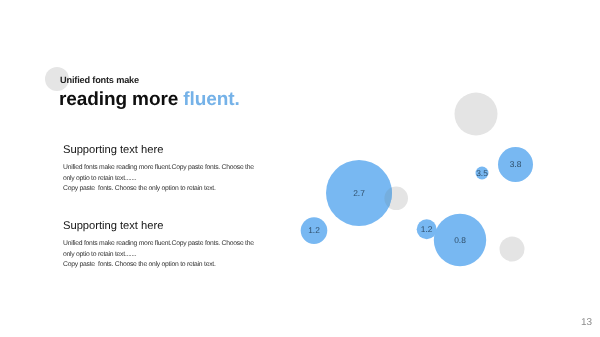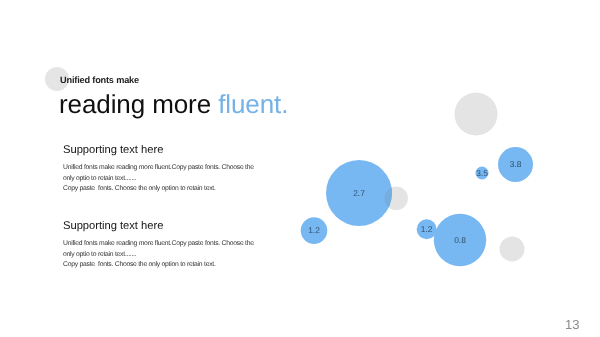--- a/index.html
+++ b/index.html
@@ -2,37 +2,37 @@
 <html style="--accent: #75b2e8;"><head>
 <meta charset="utf-8">
 <title>Slide</title>
 <style>
   html,body{margin:0;padding:0;}
   body{width:600px;height:337px;background:#ffffff;font-family:"Liberation Sans",sans-serif;-webkit-font-smoothing:antialiased;text-rendering:geometricPrecision;}
   #slide{position:relative;width:600px;height:337px;overflow:hidden;background:#fff;}
 
   .eyebrow-dot{position:absolute;left:45px;top:67px;width:24px;height:24px;border-radius:50%;background:#e5e5e5;}
   .eyebrow{position:absolute;left:60px;top:75px;font-size:9.2px;font-weight:bold;color:#222222;letter-spacing:-0.18px;}
-  .headline{position:absolute;left:59px;top:89px;font-size:26px;font-weight:normal;color:#0f0f0f;letter-spacing:-0.1px;text-align:right;}
+  .headline{position:absolute;left:59px;top:89px;font-size:19px;font-weight:bold;color:#0f0f0f;letter-spacing:-0.1px;text-align:right;}
   .headline .accent{color:var(--accent,#7fb8ec);}
 
   .sec{position:absolute;left:63px;}
   .sec h3{position:absolute;left:0;top:0;margin:0;font-size:11.2px;font-weight:normal;color:#141414;letter-spacing:-0.02px;line-height:11px;white-space:pre;}
   .sec p{position:absolute;left:0;margin:0;font-size:6.8px;letter-spacing:-0.26px;color:#333333;line-height:7px;white-space:pre;}
   .sec p.l1{top:18.6px;}
   .sec p.l2{top:29.6px;}
   .sec p.l3{top:39.7px;}
 
   .sec1{top:145px;}
   .sec2{top:221px;}
 
   #chart{position:absolute;left:0;top:0;width:600px;height:337px;}
   #chart text{font-family:"Liberation Sans",sans-serif;}
 
-  .pageno{position:absolute;left:565px;top:317px;font-size:13px;color:#8c8c8c;letter-spacing:-0.1px;}
+  .pageno{position:absolute;left:581px;top:317px;font-size:10px;color:#8c8c8c;letter-spacing:-0.1px;}
 </style>
 </head>
 <body>
 
 <div id="slide">
 
   <div class="eyebrow-dot"></div>
   <div class="eyebrow">Unified fonts make</div>
   <div class="headline"><span>reading more </span><span class="accent">fluent.</span></div>
 

